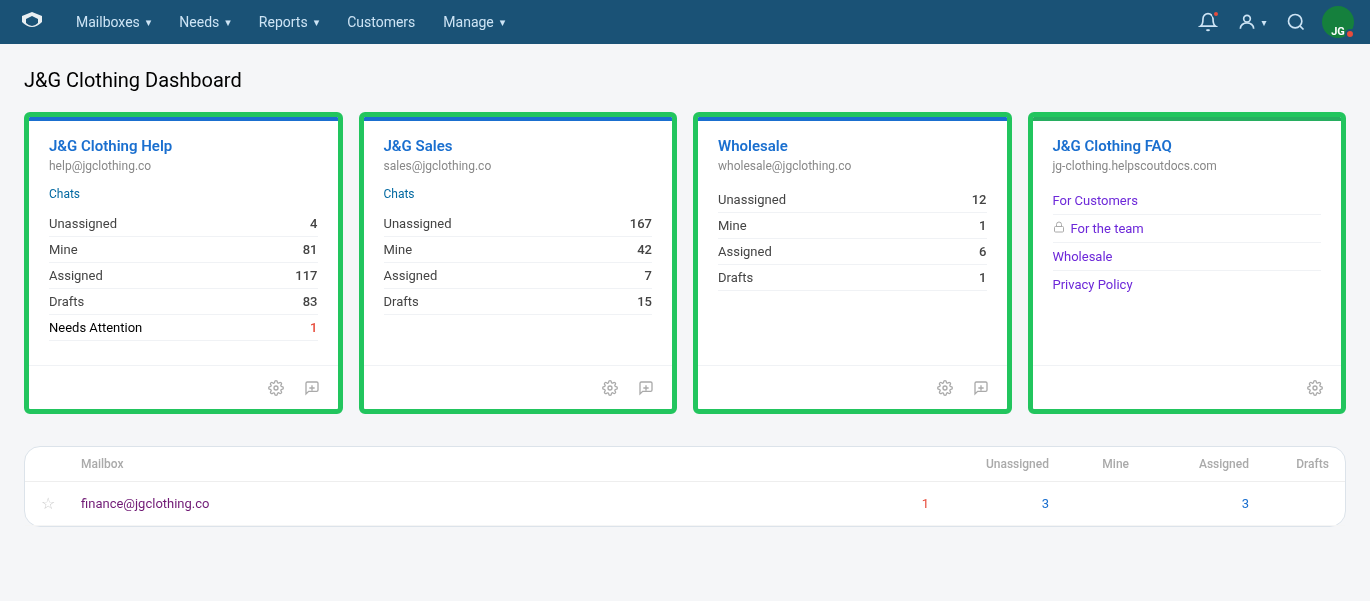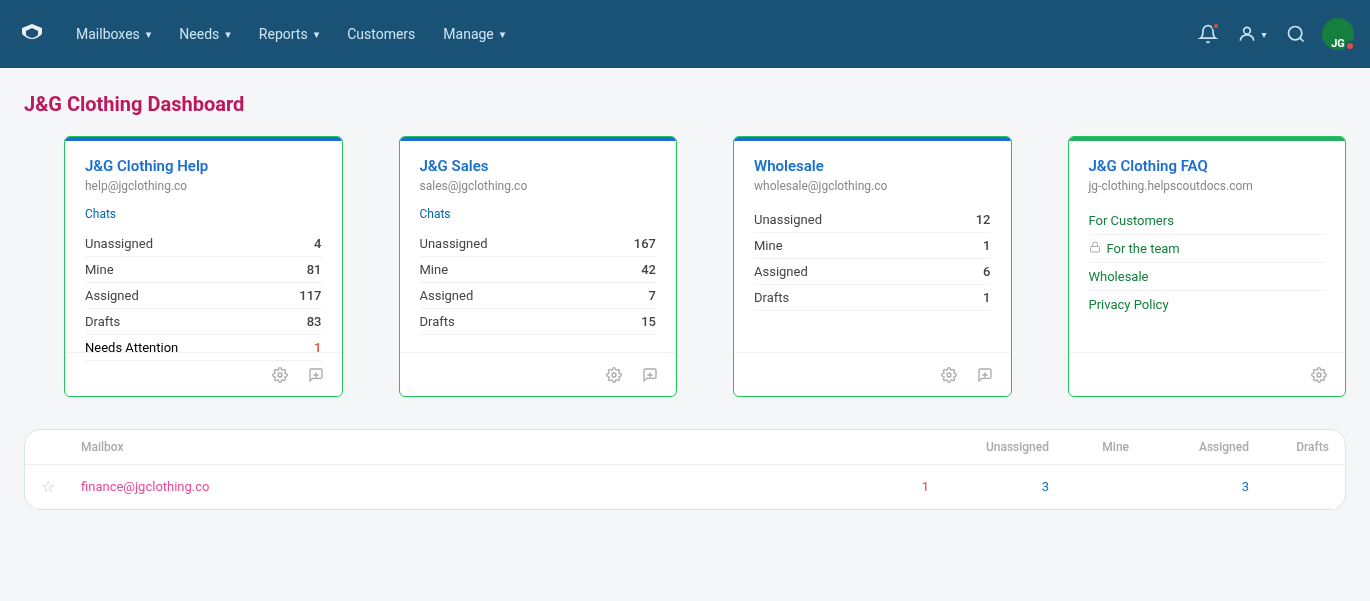--- a/index.html
+++ b/index.html
@@ -1,21 +1,21 @@
 <!DOCTYPE html>
 <html><head>
   <meta charset="utf-8">
   <style>
     * { box-sizing: border-box; margin: 0; padding: 0; }
     body { font-family: -apple-system, BlinkMacSystemFont, 'Segoe UI', Roboto, sans-serif; background: #f5f6f8; color: #333; }
 
     
     .navbar {
       background: #1a5276;
-      height: 68px;
+      height: 44px;
       display: flex;
       align-items: center;
       padding: 12px 16px;
       gap: 4px;
     }
     .navbar-brand {
       width: 32px;
       height: 32px;
       margin-right: 12px;
       display: flex; align-items: center; justify-content: center;
@@ -64,38 +64,37 @@
       position: absolute;
       bottom: -1px; right: -1px;
       width: 10px; height: 10px;
       background: #e74c3c;
       border-radius: 50%;
       border: 2px solid #1a5276;
     }
 
     
     .page { padding: 24px 24px 0; }
-    .page-title { font-size: 20px; font-weight: 700; color: #be185d; margin-bottom: 20px; }
+    .page-title { font-size: 20px; font-weight: 400; color: #000000; margin-bottom: 20px; }
 
     
     .cards-row {
       display: flex;
       gap: 16px;
       margin-bottom: 32px;
     }
     .card {
       background: white;
-      border: 1px solid #22c55e;
+      border: 5px solid #22c55e;
       border-radius: 6px;
       flex: 1;
       min-width: 0;
       position: relative;
       overflow: hidden;
-      padding: 20px 20px 35px;
-      margin-left: 40px;
+      padding: 20px 20px 68px;
     }
     .card-accent-top {
       position: absolute;
       top: 0; left: 0; right: 0;
       height: 4px;
     }
     .card-title {
       font-size: 15px;
       font-weight: 600;
       color: #1a6fcf;
@@ -143,21 +142,21 @@
       color: #aaa;
       font-size: 16px;
     }
 
     
     .faq-link {
       display: flex;
       align-items: flex-end;
       gap: 6px;
       font-size: 13px;
-      color: #15803d;
+      color: #6d28d9;
       padding: 6px 0;
       border-bottom: 1px solid #f0f2f5;
     }
     .faq-link:last-of-type { border-bottom: none; }
     .lock-icon { color: #aaa; font-size: 12px; }
 
     
     .table-section { background: white; border: 1px solid #dce3ea; border-radius: 16px; }
     .table-header {
       display: grid;
@@ -171,21 +170,21 @@
     .table-row-item {
       display: grid;
       grid-template-columns: 40px 1fr 1fr 120px 80px 120px 80px;
       padding: 12px 16px;
       align-items: center;
       border-bottom: 1px solid #f5f5f5;
       font-size: 13px;
     }
     .table-row-item .star { color: #ccc; cursor: pointer; font-size: 16px; }
     .table-row-item .mailbox-name { color: #1a6fcf; font-weight: 500; cursor: pointer; }
-    .table-row-item .mailbox-email { color: #ec4899; }
+    .table-row-item .mailbox-email { color: #701a75; }
     .table-row-item .num { text-align: right; }
     .table-row-item .num.red { color: #e74c3c; }
     .table-row-item .num.blue { color: #1a6fcf; }
     .col-right { text-align: right; }
 
     .chevron { font-size: 11px; margin-left: 2px; }
   </style>
 </head>
 <body>
 

